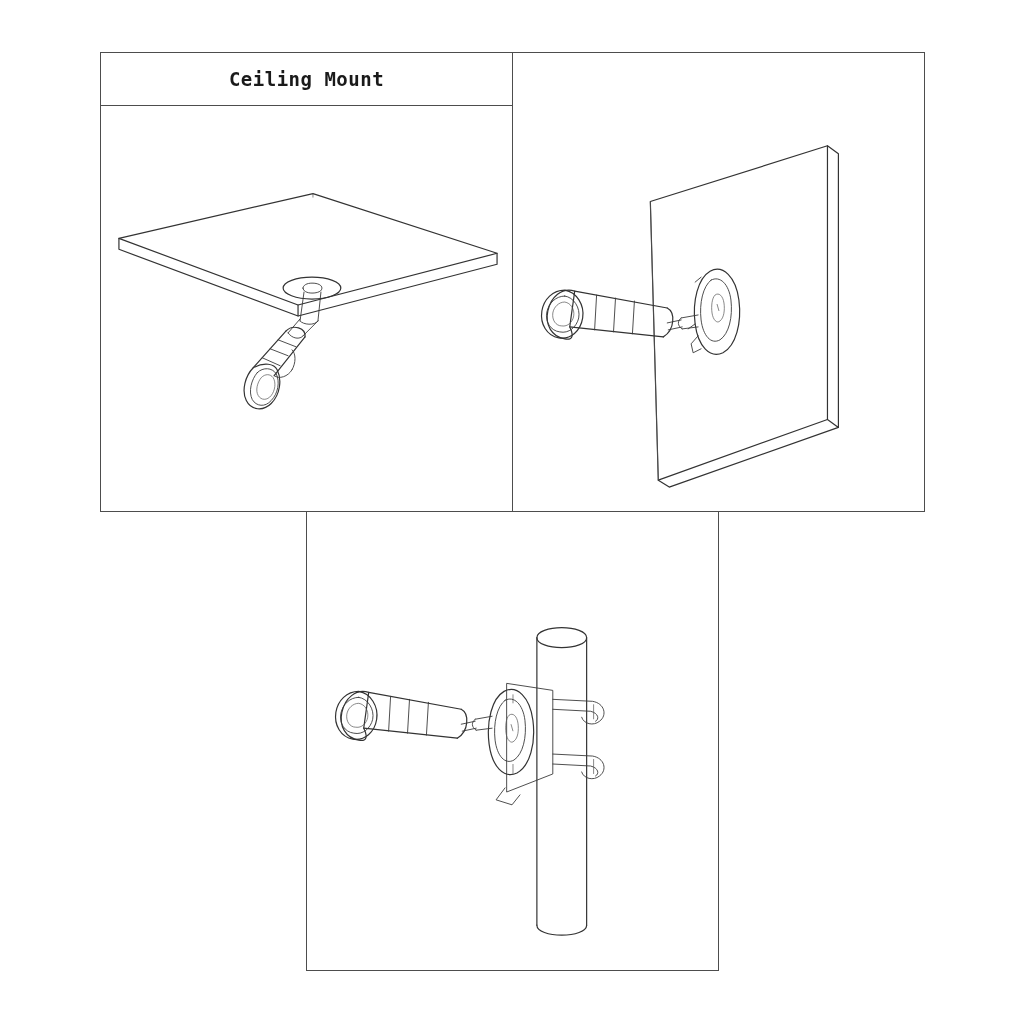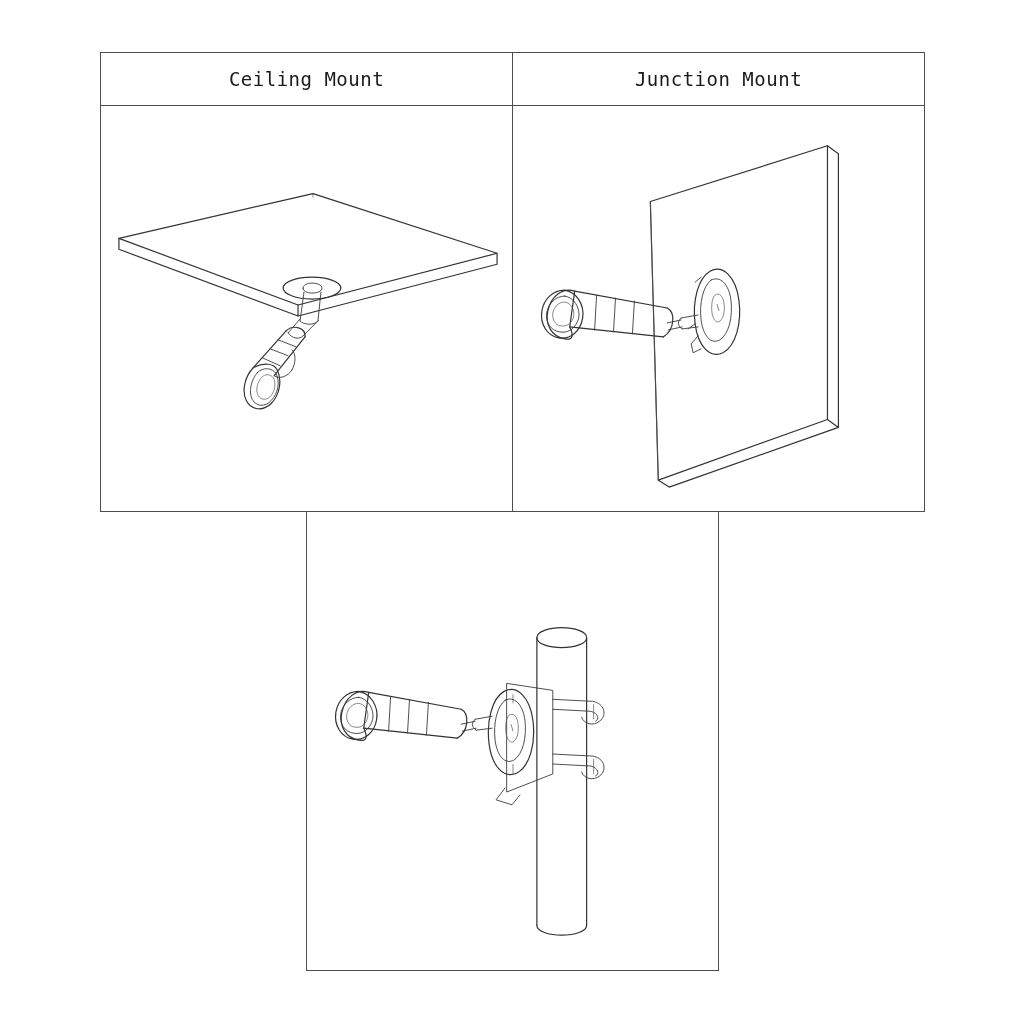--- a/index.html
+++ b/index.html
@@ -50,21 +50,21 @@
     right: 0;
     bottom: 0;
     overflow: hidden;
   }
   .panel-body svg {
     display: block;
     width: 100%;
     height: 100%;
   }
   
-  #panel-ceiling  { left: 100px; top: 52px;  width: 413px; height: 460px; }
+  #panel-ceiling  { left: 100px; top: 52px;  width: 413px; height: 460px; font-weight: bold; }
   #panel-junction { left: 512px; top: 52px;  width: 413px; height: 460px; }
   #panel-pole     { left: 306px; top: 511px; width: 413px; height: 460px; }
 
   .ln { fill: none; stroke: #333333; stroke-width: 1.2; stroke-linejoin: round; stroke-linecap: round; }
   .ln-thin { fill: none; stroke: #3a3a3a; stroke-width: 0.9; stroke-linejoin: round; stroke-linecap: round; }
   .ln-fine { fill: none; stroke: #555555; stroke-width: 0.7; }
 </style>
 </head>
 <body>
 
@@ -110,21 +110,20 @@
           <path class="ln-fine" d="M 161 273 C 157 278 155 286 158 291 C 161 296 167 296 171 291 C 175 286 176 278 173 273 C 170 269 165 269 161 273 Z"></path>
 
           <path class="ln-thin" d="M 174 271 C 179 275 188 272 192 265"></path>
           <path class="ln-thin" d="M 192 265 C 196 258 196 249 192 245"></path>
         </g>
       </svg>
     </div>
   </div>
 
   <div class="panel" id="panel-junction">
-    <div class="panel-title">Junction Mount</div>
     <div class="panel-body">
       <svg viewBox="0 0 413 407" preserveAspectRatio="xMidYMid meet">
 
         <g>
           <path class="ln" d="M 138 96 L 316 40 L 316 315 L 146 376 Z"></path>
           <path class="ln" d="M 316 40 L 327 48 L 327 323 L 316 315"></path>
           <path class="ln" d="M 146 376 L 157 383 L 327 323"></path>
           <path class="ln-fine" d="M 138 96 L 146 376"></path>
         </g>
 

